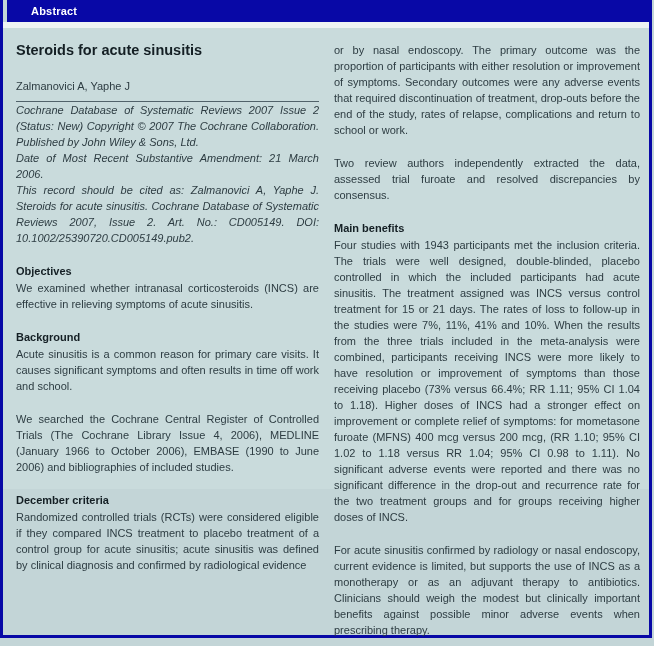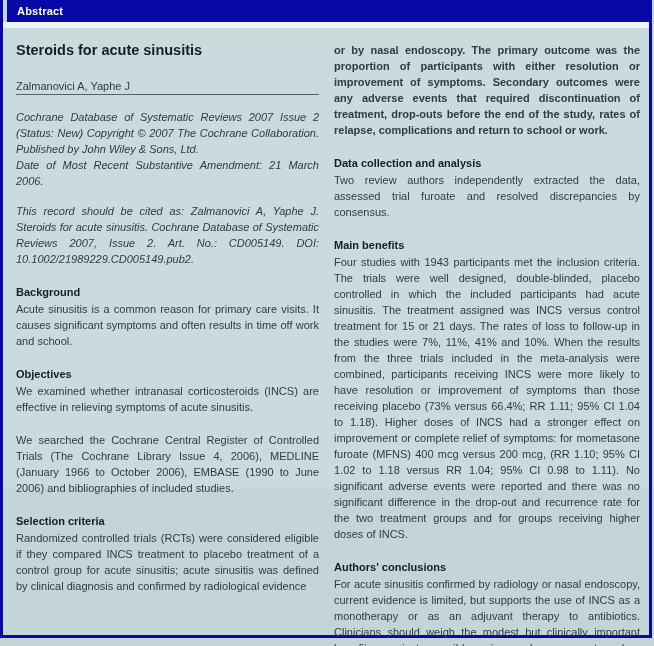--- a/index.html
+++ b/index.html
@@ -10,21 +10,21 @@
     position: relative;
     overflow: hidden;
   }
   
   .header-bar {
     position: absolute; left: 7px; right: 4px; top: 0; height: 32px;
     background: #0808a6;
     color: #ffffff;
     font-size: 11px; font-weight: bold;
     line-height: 22px;
-    padding-left: 10px;
+    padding-left: 24px;
     box-sizing: border-box;
     letter-spacing: 0.2px;
   }
   .border-left   { position: absolute; left: 0; top: 0; width: 3px;  height: 638px; background: #0808a6; }
   .border-right  { position: absolute; right: 2px; top: 0; width: 3px; height: 638px; background: #0808a6; }
   .border-bottom { position: absolute; left: 0; right: 2px; top: 635px; height: 3px; background: #0808a6; }
   .header-gap {
     position: absolute; left: 3px; right: 5px; top: 22px; height: 6px;
     background: #eef3f3;
   }
@@ -40,32 +40,33 @@
     text-align: justify;
   }
   .col-left  { left: 13px;  width: 303px; }
   .col-right { left: 331px; width: 306px; }
   .article-title {
     font-size: 14.5px; font-weight: bold; color: #141f24;
     margin: 4px 0 0 0; text-align: left;
   }
   .authors {
     margin-top: 20px;
+    padding-bottom: 7px;
     border-bottom: 1px solid #51626a;
     text-align: left;
   }
-  .cite-block { font-style: italic; margin-top: 14px; }
+  .cite-block { font-style: italic; }
   .cite-block .cite-seg { text-align: justify; }
   .section { margin-top: 17px; }
   .section-heading {
     font-weight: bold; color: #141f24; text-align: left;
     margin: 0 0 1px 0;
   }
   .section-body { margin: 0; }
-  .continuation { margin-top: 4px; font-weight: bold; }
+  .continuation { margin-top: 4px; }
 </style>
 </head>
 <body>
 
 <div class="header-bar">
   <span>Abstract</span>
 </div>
 <div class="border-left"></div>
 <div class="border-right"></div>
 <div class="border-bottom"></div>
@@ -76,55 +77,53 @@
   <div class="col col-left">
     <h1 class="article-title">Steroids for acute sinusitis</h1>
     <div class="authors">Zalmanovici A, Yaphe J</div>
 
     <div class="cite-block">
       <div class="cite-seg">Cochrane Database of Systematic Reviews 2007 Issue 2 (Status: New) Copyright © 2007 The Cochrane Collaboration. Published by John Wiley &amp; Sons, Ltd.</div>
       <div class="cite-seg">Date of Most Recent Substantive Amendment: 21 March 2006.</div>
     </div>
 
     <div class="cite-block">
-      <div class="cite-seg">This record should be cited as: Zalmanovici A, Yaphe J. Steroids for acute sinusitis. Cochrane Database of Systematic Reviews 2007, Issue 2. Art. No.: CD005149. DOI: 10.1002/21989229.CD005149.pub2.</div>
+      <div class="cite-seg">This record should be cited as: Zalmanovici A, Yaphe J. Steroids for acute sinusitis. Cochrane Database of Systematic Reviews 2007, Issue 2. Art. No.: CD005149. DOI: 10.1002/25390720.CD005149.pub2.</div>
+    </div>
+
+    <div class="section">
+      <div class="section-heading">Objectives</div>
+      <p class="section-body">We examined whether intranasal corticosteroids (INCS) are effective in relieving symptoms of acute sinusitis.</p>
     </div>
 
     <div class="section">
       <div class="section-heading">Background</div>
       <p class="section-body">Acute sinusitis is a common reason for primary care visits. It causes significant symptoms and often results in time off work and school.</p>
     </div>
 
     <div class="section">
-      <div class="section-heading">Objectives</div>
-      <p class="section-body">We examined whether intranasal corticosteroids (INCS) are effective in relieving symptoms of acute sinusitis.</p>
-    </div>
-
-    <div class="section">
       <p class="section-body">We searched the Cochrane Central Register of Controlled Trials (The Cochrane Library Issue 4, 2006), MEDLINE (January 1966 to October 2006), EMBASE (1990 to June 2006) and bibliographies of included studies.</p>
     </div>
 
     <div class="section">
-      <div class="section-heading">Selection criteria</div>
+      <div class="section-heading">December criteria</div>
       <p class="section-body">Randomized controlled trials (RCTs) were considered eligible if they compared INCS treatment to placebo treatment of a control group for acute sinusitis; acute sinusitis was defined by clinical diagnosis and confirmed by radiological evidence</p>
     </div>
   </div>
 
   <div class="col col-right">
     <p class="section-body continuation">or by nasal endoscopy. The primary outcome was the proportion of participants with either resolution or improvement of symptoms. Secondary outcomes were any adverse events that required discontinuation of treatment, drop-outs before the end of the study, rates of relapse, complications and return to school or work.</p>
 
     <div class="section">
-      <div class="section-heading">Data collection and analysis</div>
       <p class="section-body">Two review authors independently extracted the data, assessed trial furoate and resolved discrepancies by consensus.</p>
     </div>
 
     <div class="section">
       <div class="section-heading">Main benefits</div>
       <p class="section-body">Four studies with 1943 participants met the inclusion criteria. The trials were well designed, double-blinded, placebo controlled in which the included participants had acute sinusitis. The treatment assigned was INCS versus control treatment for 15 or 21 days. The rates of loss to follow-up in the studies were 7%, 11%, 41% and 10%. When the results from the three trials included in the meta-analysis were combined, participants receiving INCS were more likely to have resolution or improvement of symptoms than those receiving placebo (73% versus 66.4%; RR 1.11; 95% CI 1.04 to 1.18). Higher doses of INCS had a stronger effect on improvement or complete relief of symptoms: for mometasone furoate (MFNS) 400 mcg versus 200 mcg, (RR 1.10; 95% CI 1.02 to 1.18 versus RR 1.04; 95% CI 0.98 to 1.11). No significant adverse events were reported and there was no significant difference in the drop-out and recurrence rate for the two treatment groups and for groups receiving higher doses of INCS.</p>
     </div>
 
     <div class="section">
-      <div class="section-heading">Authors' conclusions</div>
       <p class="section-body">For acute sinusitis confirmed by radiology or nasal endoscopy, current evidence is limited, but supports the use of INCS as a monotherapy or as an adjuvant therapy to antibiotics. Clinicians should weigh the modest but clinically important benefits against possible minor adverse events when prescribing therapy.</p>
     </div>
   </div>
 
 </div>
 
 </body></html>

